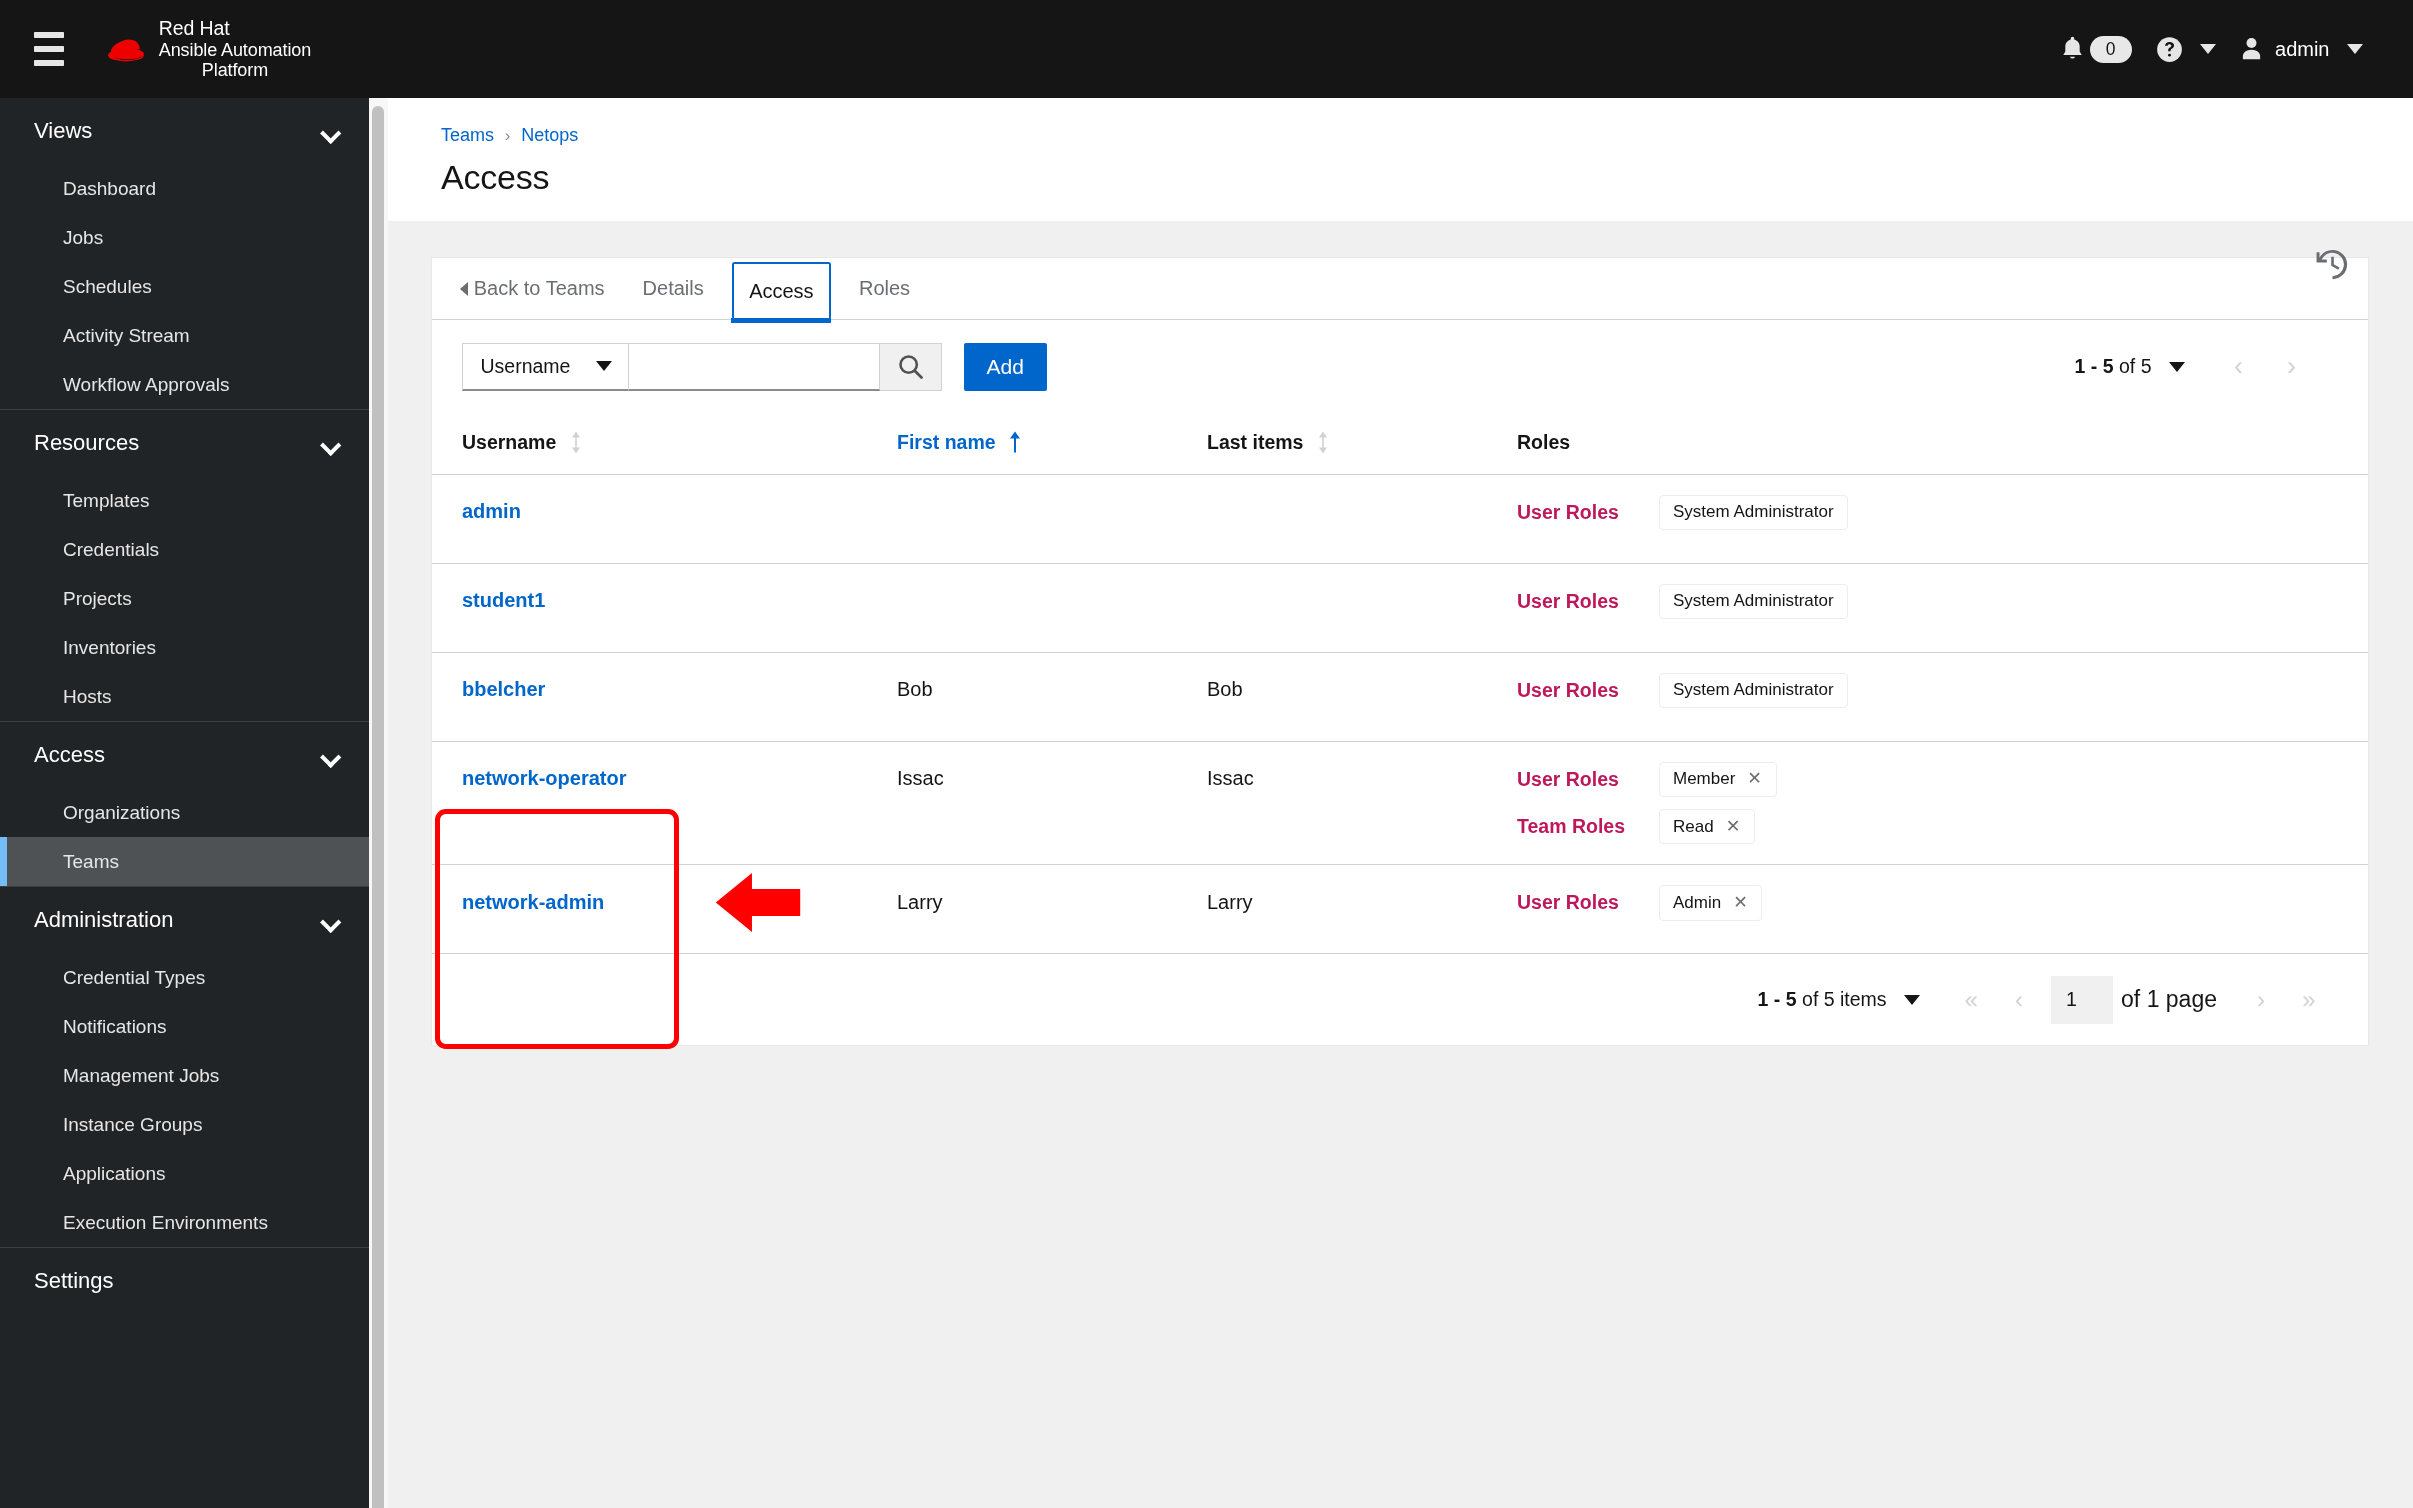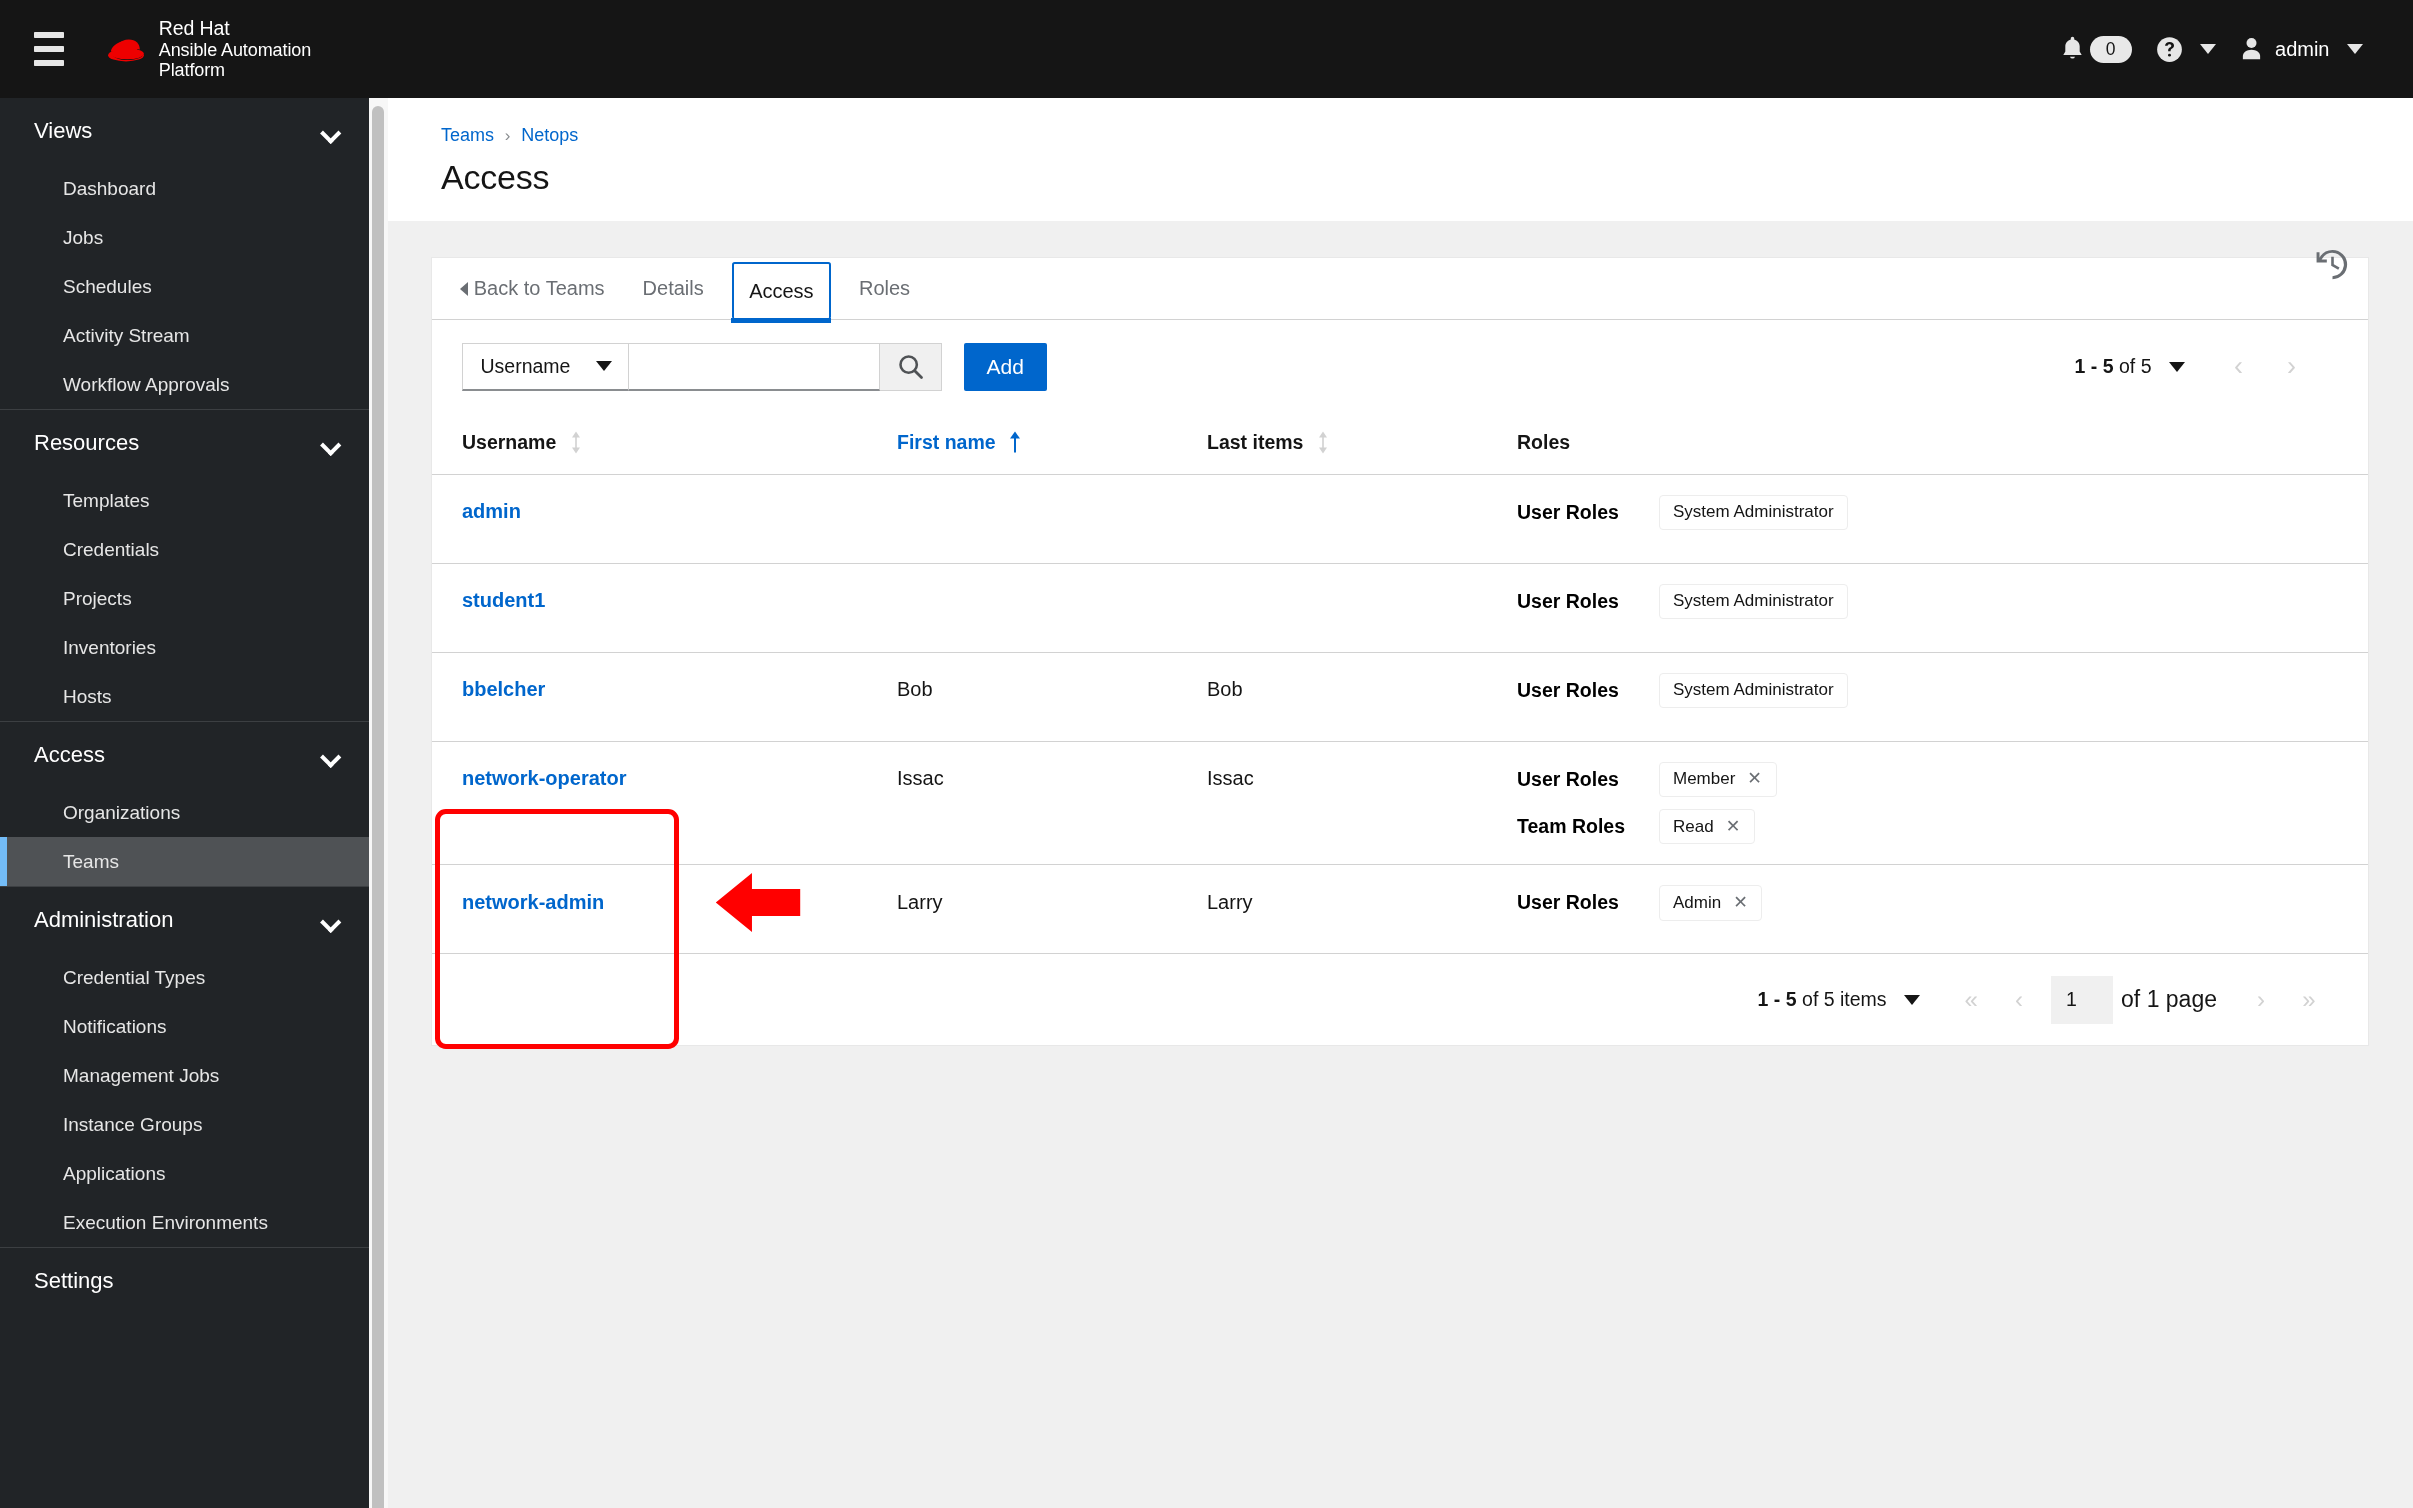--- a/index.html
+++ b/index.html
@@ -16,21 +16,21 @@
     height: 98px; background: #151515; flex: 0 0 98px;
     display: flex; align-items: center; padding: 0 38px 0 34px;
     position: relative; z-index: 5;
   }
   .hamburger { width: 38px; height: 38px; display: flex; flex-direction: column; justify-content: center; gap: 7.4px; cursor: pointer; margin-right: 32px; }
   .hamburger span { display: block; width: 30px; height: 6.7px; background: #e6e6e6; border-radius: 0.7px; }
   .brand { display: flex; align-items: center; gap: 10.8px; }
   .rh-logo { width: 44px; height: 34px; flex: 0 0 auto; }
   .brand-text { display: flex; flex-direction: column; line-height: 1.12; }
   .brand-top { color: #fff; font-weight: normal; font-size: 19.5px; letter-spacing: -0.1px; }
-  .brand-sub { color: #fff; font-size: 18px; font-weight: 400; letter-spacing: -0.1px; }
+  .brand-sub { color: #fff; font-size: 18px; font-weight: 400; letter-spacing: -0.1px; text-align: center; }
   .masthead-spacer { flex: 1 1 auto; }
   .masthead-right { display: flex; align-items: center; gap: 0px; }
   .mh-item { display: flex; align-items: center; height: 98px; padding: 0 12px; cursor: pointer; }
   .bell-icon { width: 23px; height: 25.6px; }
   .notif-badge {
     background: #e8e8e8; color: #151515; border-radius: 16px;
     min-width: 42px; height: 27px; display: flex; align-items: center; justify-content: center;
     font-size: 17.5px; margin-left: 5.4px; padding: 0 9.4px;
   }
   .help-icon { width: 27px; height: 27px; }
@@ -160,21 +160,21 @@
   }
   .th-inner { display: flex; align-items: center; gap: 13.5px; }
   .th-sort { color: #06c; }
   .sort-icon { width: 12px; height: 23px; flex: 0 0 12px; }
   .access-table td { padding: 0; vertical-align: top; border-top: 1.3px solid #d2d2d2; }
   .cell-pad { padding: 25.6px 0 25.6px 0; font-size: 20px; color: #151515; min-height: 88px; }
   .uname { color: #06c; font-weight: 700; font-size: 20px; cursor: pointer; }
   .roles-cell { padding: 20px 0 20px 0; }
   .role-line { display: flex; align-items: center; gap: 13.5px; margin-bottom: 12px; }
   .role-line:last-child { margin-bottom: 0; }
-  .role-label { font-size: 19.5px; font-weight: 700; color: #000000; width: 128px; flex: 0 0 128px; }
+  .role-label { font-size: 19.5px; font-weight: 700; color: #be185d; width: 128px; flex: 0 0 128px; }
   .chip {
     display: inline-flex; align-items: center; gap: 12px;
     border: 0.7px solid #ededed; border-radius: 4px; background: #fff;
     padding: 6.7px 13.5px; font-size: 17px; color: #151515;
   }
   .chip-x { color: #6a6e73; font-size: 17.5px; cursor: pointer; line-height: 1; }
 
   
   .bottom-pagination {
     display: flex; align-items: center; justify-content: flex-end;

